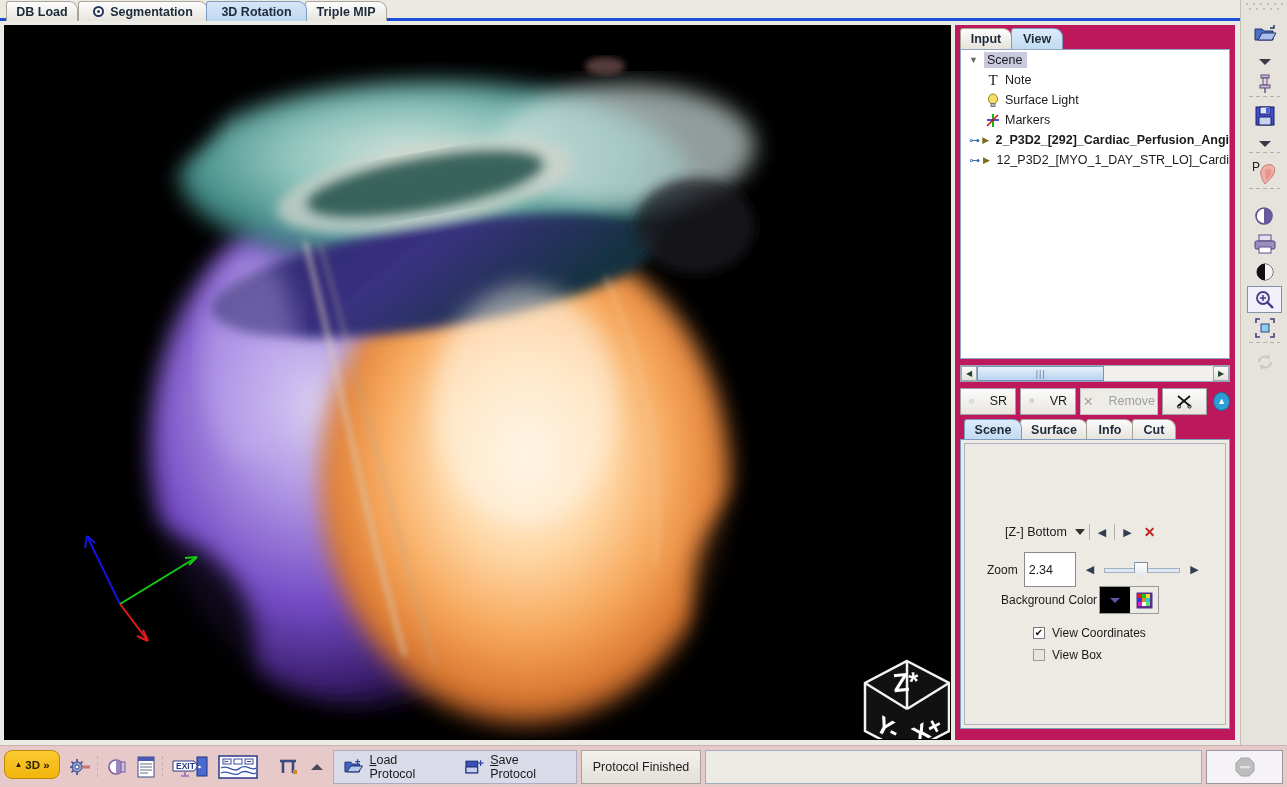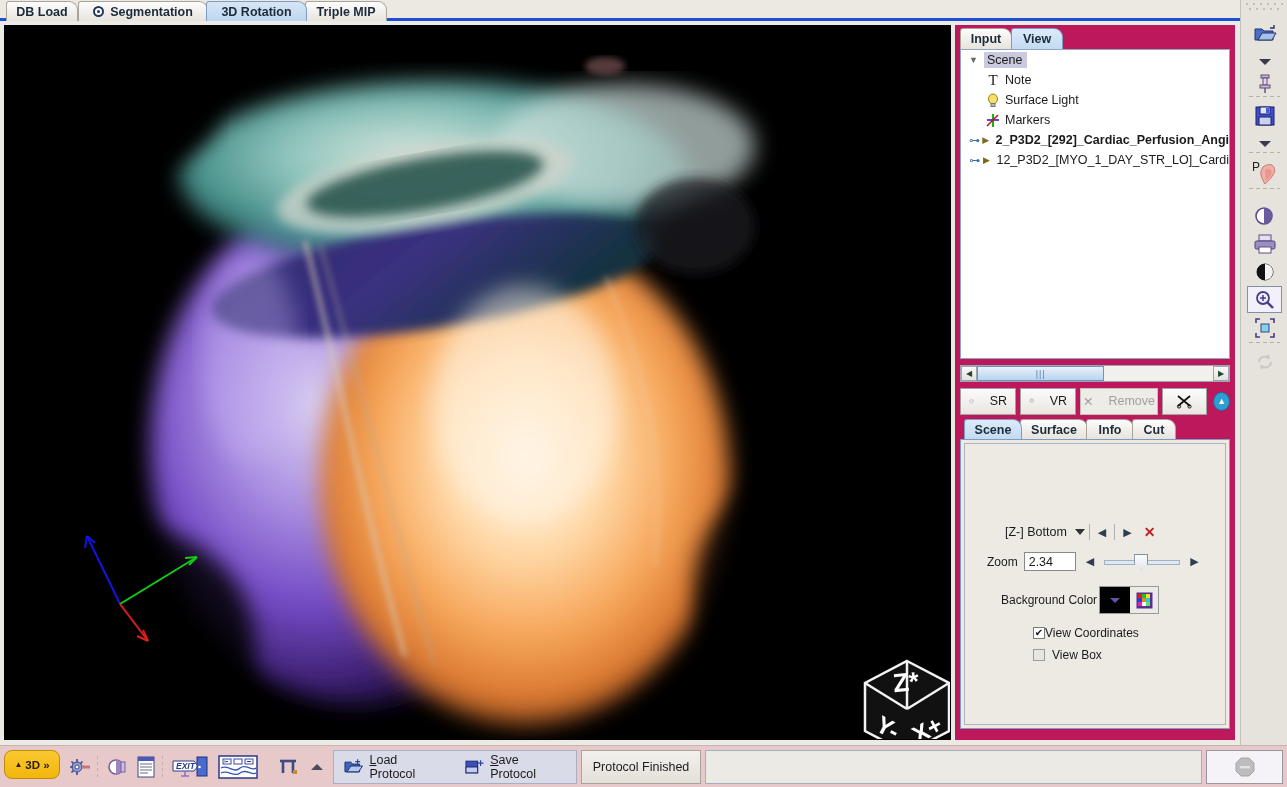--- a/index.html
+++ b/index.html
@@ -148,21 +148,21 @@
   .combo {
     height: 20px; display:flex; align-items:center; gap: 8px;
     font-size: 12.5px;
   }
   .caret { width:0; height:0; border-left:5px solid transparent; border-right:5px solid transparent; border-top:6px solid #333; }
   .navarr { color:#2f3d52; font-size: 11px; padding: 0 4px; }
   .sep { width:1px; height:16px; background:#b0b0b0; margin: 0 4px; }
   .redx { color:#c0201c; font-weight: bold; font-size: 14px; }
 
   .zinput {
-    width: 52px; height: 19px; background:#fff; border:1px solid #8a8a8a;
+    width: 52px; height: 35px; background:#fff; border:1px solid #8a8a8a;
     font-size:12.5px; display:flex; align-items:center; padding-left:4px;
   }
   .slider { position: relative; width: 76px; height: 14px; }
   .slider .track {
     position:absolute; left:0; top:5px; width:76px; height:5px;
     background:#dfe7f0; border:1px solid #9fb2c6;
   }
   .slider .knob {
     position:absolute; left: 30px; top:-1px; width:14px; height:16px;
     background: linear-gradient(#fdfdfd,#dfe6ee); border:1px solid #7b8fa4;
@@ -499,21 +499,21 @@
                 <rect x="2" y="10" width="4" height="4" fill="#e020c0"></rect>
                 <rect x="6" y="10" width="4" height="4" fill="#ffffff"></rect>
                 <rect x="10" y="10" width="4" height="4" fill="#60e060"></rect>
               </svg>
             </span>
           </span>
         </div>
 
         <div class="ctlrow" style="left:68px; top:182px;">
           <span class="cbox">✔</span>
-          <span style="">View Coordinates</span>
+          <span style="margin-left:7px;">View Coordinates</span>
         </div>
 
         <div class="ctlrow" style="left:68px; top:204px;">
           <span class="cbox off"></span>
           <span style="margin-left:7px;">View Box</span>
         </div>
 
       </div>
     </div>
 
@@ -654,21 +654,21 @@
     <div class="bico" style="left:133px;">
       <svg width="20" height="22" viewBox="0 0 20 22">
         <rect x="2" y="1" width="16" height="20" fill="#fff" stroke="#3d4a86"></rect>
         <rect x="2" y="1" width="16" height="4" fill="#4a5ab4"></rect>
         <g stroke="#5a5a7a" stroke-width="0.9">
           <path d="M4 8 L16 8 M4 11 L16 11 M4 14 L16 14 M4 17 L12 17"></path>
         </g>
       </svg>
     </div>
     <div class="bsep" style="left:162px;"></div>
-    <div class="bico" style="left:172px;width:36px;font-style:italic;">
+    <div class="bico" style="left:172px;width:36px;">
       <svg width="36" height="24" viewBox="0 0 36 24">
         <path d="M1 6 L22 6 L26 11 L22 16 L1 16 Z" fill="#fff" stroke="#2a3a8a"></path>
         <text x="4" y="14" font-family="Liberation Sans, sans-serif" font-size="8.5" font-weight="bold" fill="#2a3a8a">EXIT</text>
         <rect x="25" y="2" width="10" height="19" fill="#4a6ad0" stroke="#22307a"></rect>
         <circle cx="27.5" cy="12" r="1.3" fill="#fff"></circle>
         <path d="M13 16 L13 21 M9 21 L17 21" stroke="#9b6fc0" stroke-width="1.6"></path>
       </svg>
     </div>
     <div class="bico" style="left:218px;width:40px;">
       <svg width="40" height="26" viewBox="0 0 40 26">

